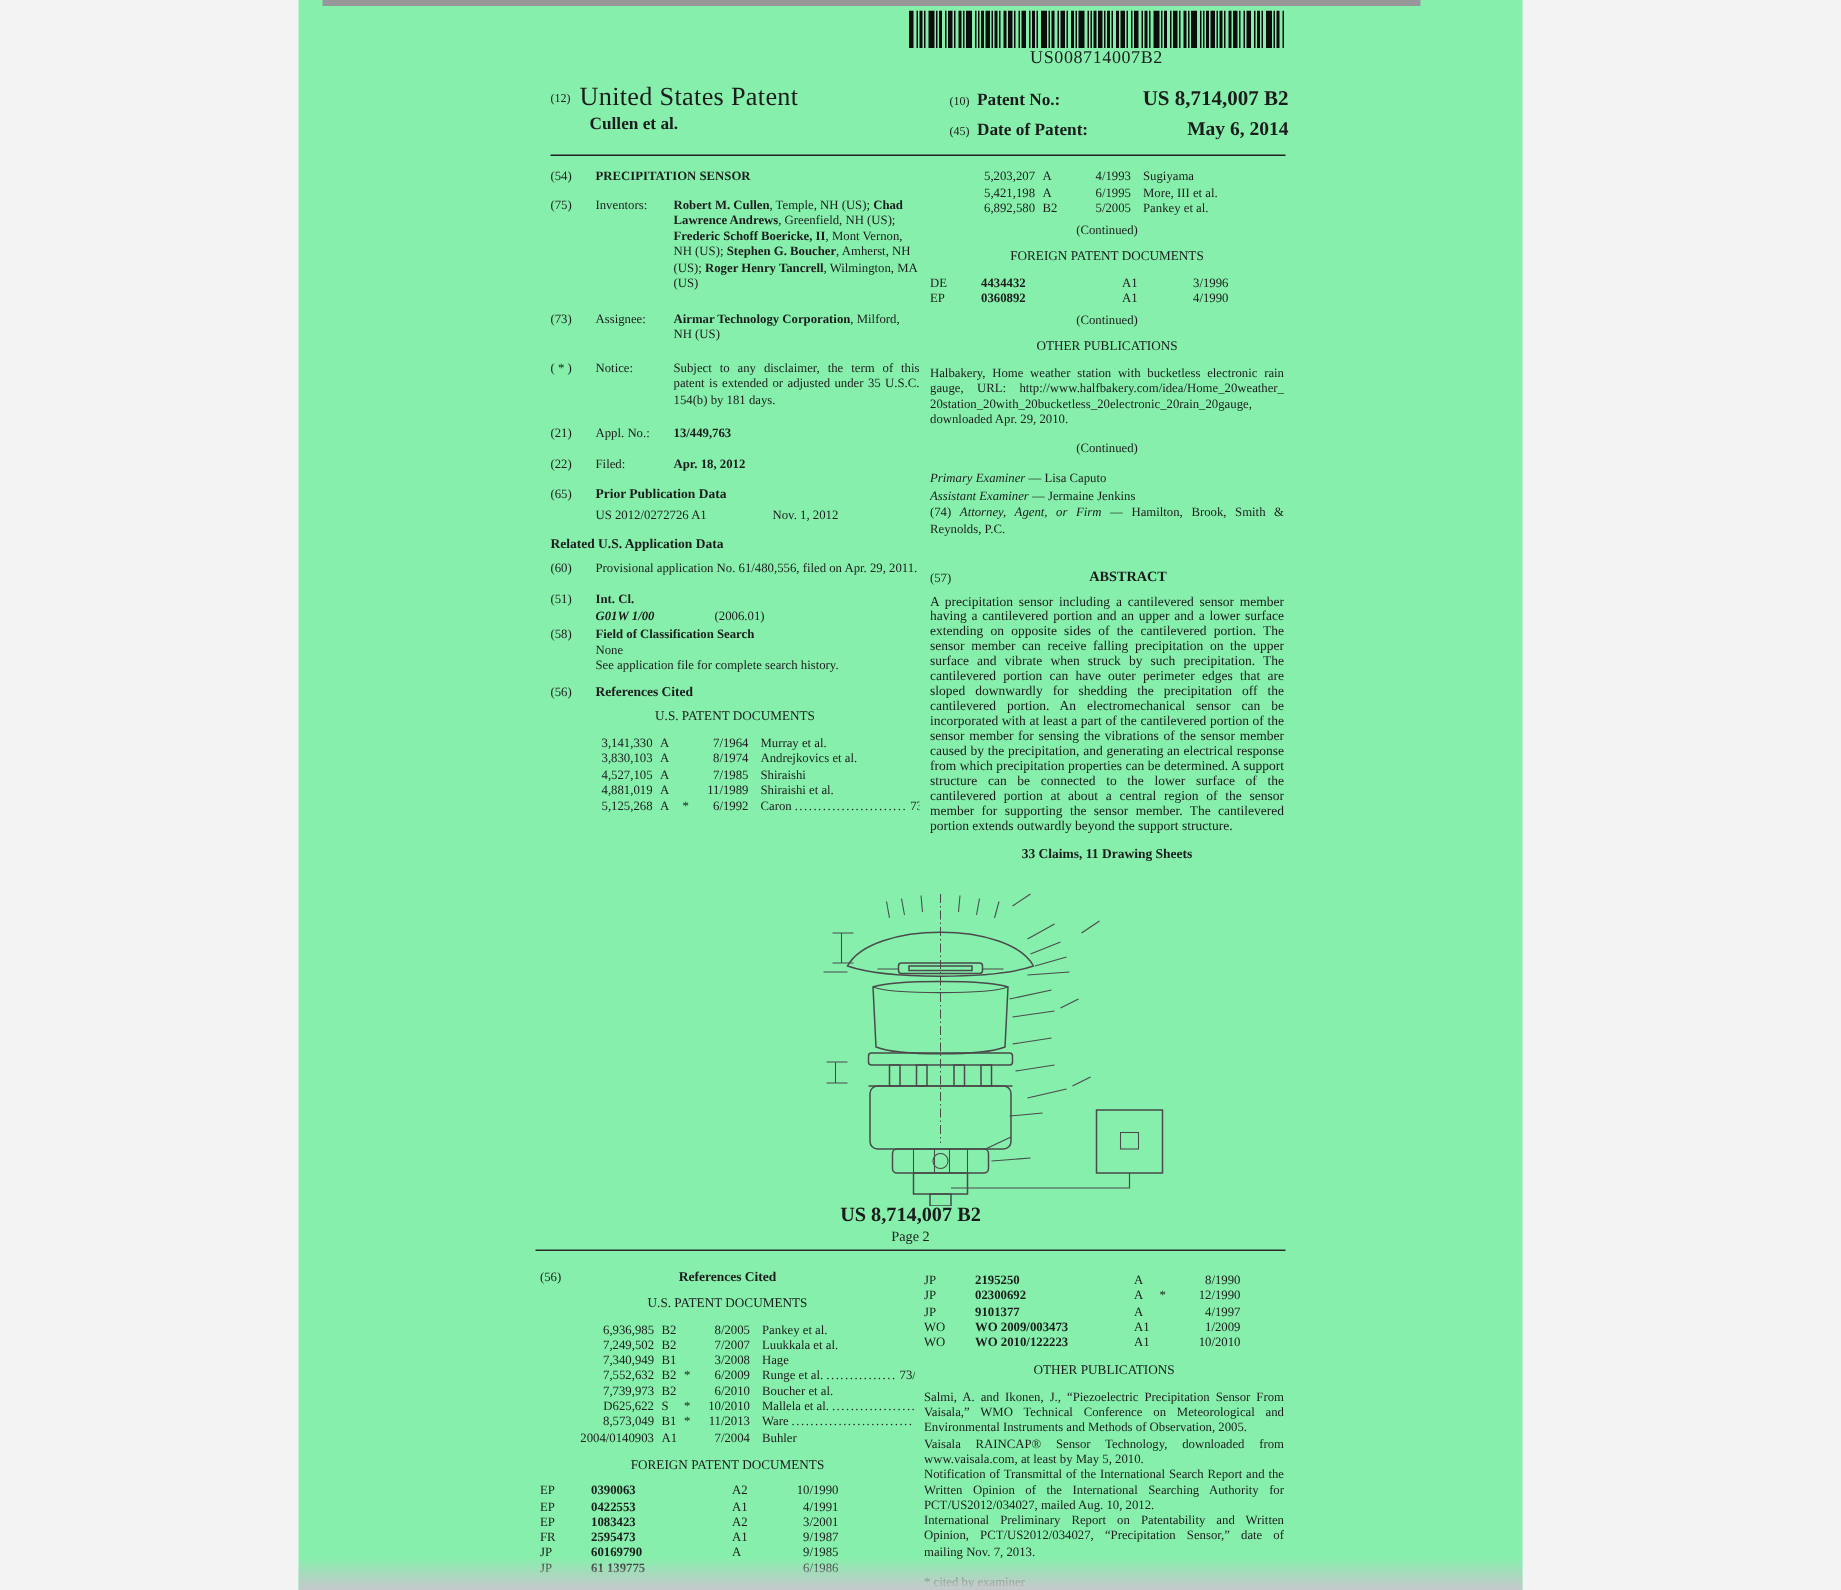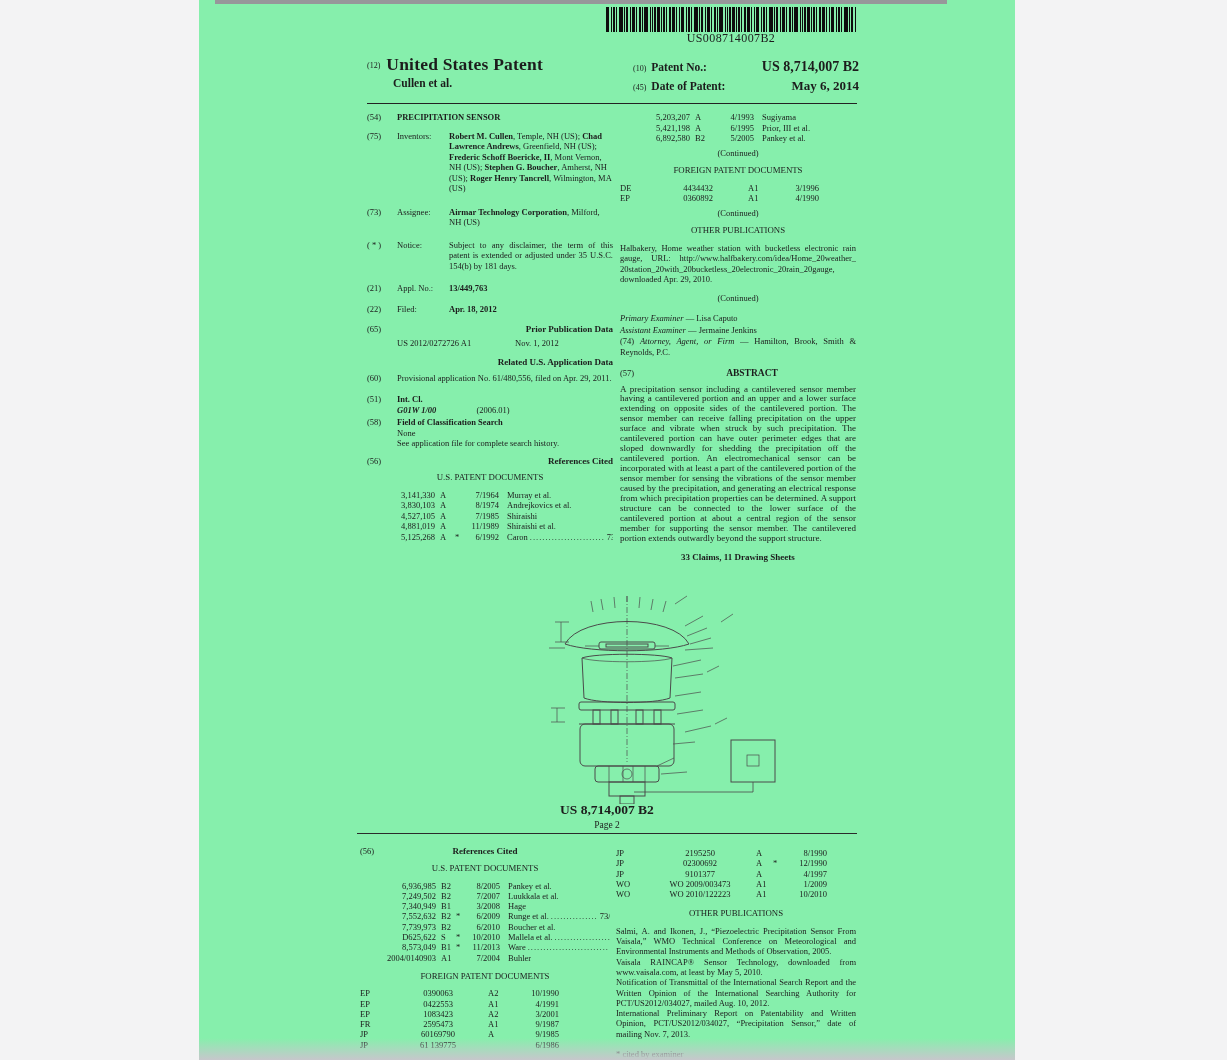--- a/index.html
+++ b/index.html
@@ -13,61 +13,61 @@
     background:linear-gradient(rgba(255,255,255,0),#c7c7cc);z-index:9;pointer-events:none;}
   .topbar{position:absolute;left:16px;top:0;width:732px;height:4px;background:#97979a;z-index:8;}
 
   .barcode{position:absolute;left:407px;top:7px;width:250px;height:25px;}
   .barcode-label{position:absolute;left:407px;top:31px;width:250px;text-align:center;
     font-size:12px;letter-spacing:.4px;}
 
   .hdr{position:absolute;left:168px;top:54px;width:492px;}
   .sm{font-size:8px;vertical-align:2px;}
   .titlerow .sm{margin-right:6px;}
-  .doc-title{font-size:17.5px;font-weight:bold;letter-spacing:.2px;}
+  .doc-title{font-size:17.5px;font-weight:normal;letter-spacing:.2px;}
   .authors{font-size:11.5px;font-weight:bold;margin:2px 0 0 26px;}
   .hdr-right{position:absolute;left:266px;top:5px;width:226px;}
   .hdr-row{display:flex;align-items:baseline;margin-bottom:3px;}
   .hdr-row .sm{margin-right:5px;}
   .hlbl{font-size:11.5px;font-weight:bold;}
   .hval{margin-left:auto;font-weight:bold;font-size:13px;}
   .hval.big{font-size:14px;}
   .hrule{position:absolute;left:168px;top:103px;width:490px;border-top:1.6px solid #222;}
 
   .colL{position:absolute;left:168px;top:112px;width:246px;font-size:8.5px;line-height:10.5px;}
   .colR{position:absolute;left:421px;top:112px;width:236px;font-size:8.5px;line-height:10.5px;}
 
   .kv{display:flex;margin-bottom:9px;}
   .kv .num{width:30px;flex:none;}
   .kv .lbl{width:52px;flex:none;}
   .kv .val{flex:1;}
   b,.b{font-weight:bold;}
-  .chead{text-align:right;font-weight:bold;font-size:9px;margin-bottom:6px;}
+  .chead{text-align:left;font-weight:bold;font-size:9px;margin-bottom:6px;}
   .cheadn{text-align:center;font-size:8.8px;margin-bottom:7px;}
   .cont{text-align:center;margin:4px 0 7px 0;}
   .just{text-align:justify;}
 
   .us-rows{margin-bottom:2px;}
   .us-row{display:flex;white-space:nowrap;}
   .u-num{width:54px;text-align:right;flex:none;}
   .u-kind{width:15px;margin-left:5px;flex:none;}
   .u-star{width:8px;flex:none;}
   .u-date{width:36px;text-align:right;flex:none;}
   .u-name{margin-left:8px;overflow:hidden;}
   .dots{letter-spacing:1px;margin:0 2px;}
 
   .f-row{display:flex;white-space:nowrap;}
   .f-cc{width:34px;flex:none;}
-  .f-num{width:88px;text-align:center;flex:none;}
+  .f-num{width:88px;text-align:left;flex:none;font-weight:bold;}
   .f-kind{width:17px;margin-left:6px;flex:none;}
   .f-star{width:8px;flex:none;}
   .f-date{width:46px;text-align:right;flex:none;font-family:Liberation Serif, serif;}
 
   .exline{margin-top:1px;}
-  .abs-head{display:flex;margin:11px 0 6px 0;gap:28px;}
+  .abs-head{display:flex;margin:23px 0 6px 0;gap:28px;}
   .abs-head .num{width:30px;}
   .abs-head .h{flex:1;text-align:center;font-weight:bold;font-size:9.5px;padding-right:30px;}
   .abstract{font-size:9px;line-height:9.95px;}
   .claims{text-align:center;font-weight:bold;font-size:9px;margin-top:8px;}
 
   .figure{position:absolute;left:336px;top:592px;width:262px;height:212px;}
   .figure svg{display:block;}
 
   .p2hdr{position:absolute;left:0;top:802px;width:816px;text-align:center;}
   .p2-patno{font-size:13.5px;font-weight:bold;}
@@ -235,21 +235,21 @@
           <span class="u-star"></span>
           <span class="u-date">4/1993</span>
           <span class="u-name"><span>Sugiyama</span></span>
         </div>
 
         <div class="us-row">
           <span class="u-num">5,421,198</span>
           <span class="u-kind">A</span>
           <span class="u-star"></span>
           <span class="u-date">6/1995</span>
-          <span class="u-name"><span>Prior, III et al.</span></span>
+          <span class="u-name"><span>More, III et al.</span></span>
         </div>
 
         <div class="us-row">
           <span class="u-num">6,892,580</span>
           <span class="u-kind">B2</span>
           <span class="u-star"></span>
           <span class="u-date">5/2005</span>
           <span class="u-name"><span>Pankey et al.</span></span>
         </div>
       </div>

